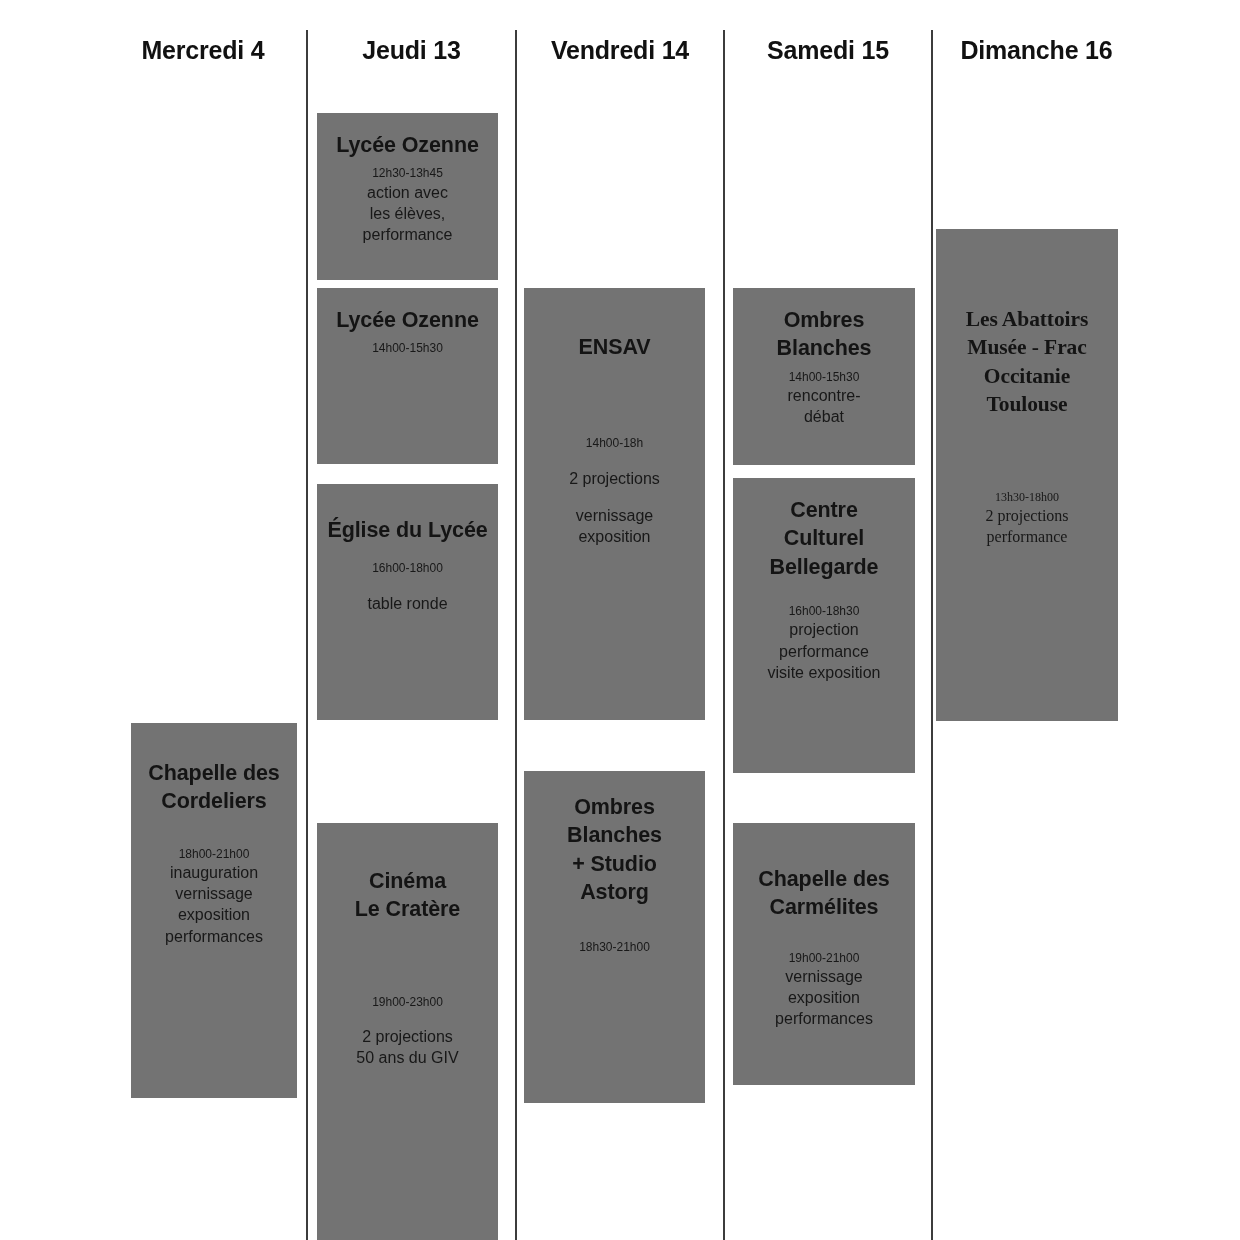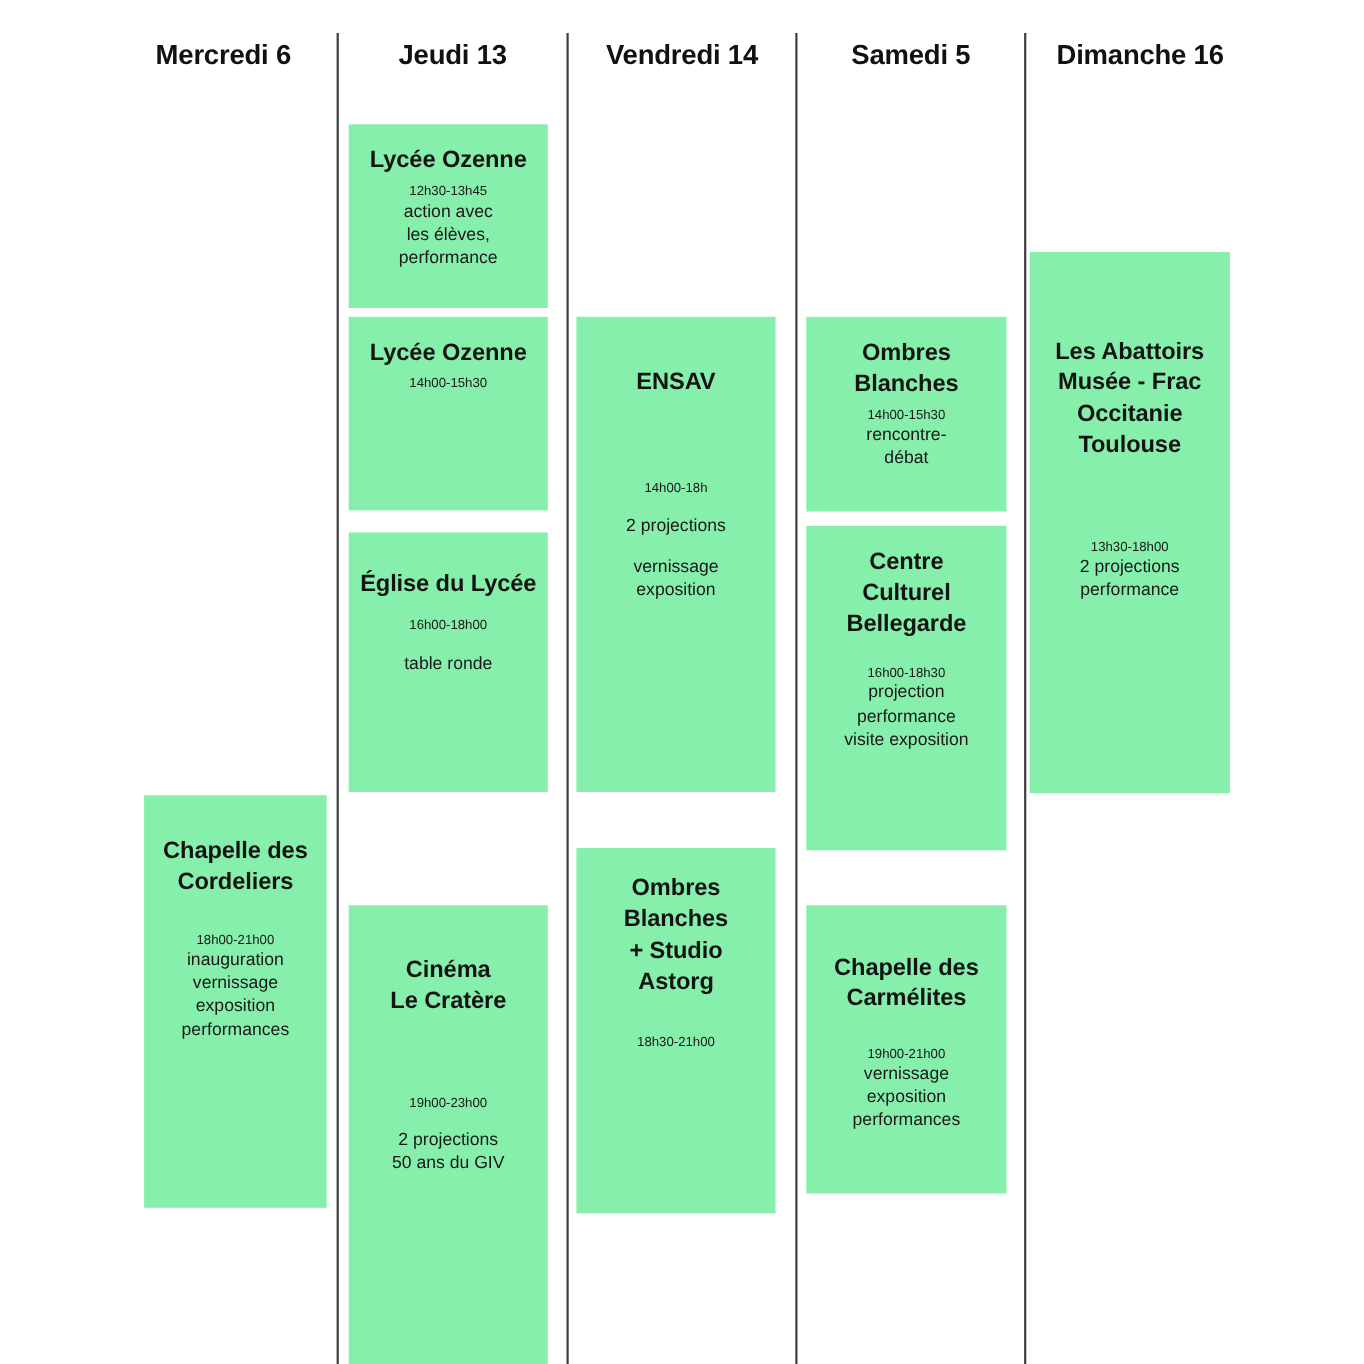--- a/index.html
+++ b/index.html
@@ -47,21 +47,21 @@
     font-size: 25px;
     font-weight: bold;
     letter-spacing: -0.2px;
     color: #111111;
     white-space: nowrap;
   }
 
   
   .event-card {
     position: absolute;
-    background: #86efac;
+    background: #737373;
     box-sizing: border-box;
     padding: 10px 6px;
     text-align: center;
     overflow: hidden;
   }
 
   .venue {
     font-size: 21.5px;
     font-weight: bold;
     line-height: 1.32;
@@ -91,21 +91,21 @@
 <body>
 
 <div id="schedule">
 
   <div class="divider" style="left:306px;"></div>
   <div class="divider" style="left:515px;"></div>
   <div class="divider" style="left:723px;"></div>
   <div class="divider" style="left:931px;"></div>
 
   <div class="day-column" style="left:100px; width:206px;">
-    <div class="day-header">Mercredi 6</div>
+    <div class="day-header">Mercredi 4</div>
   </div>
 
   <div class="event-card" style="left:131px; top:723px; width:166px; height:375px;">
     <div class="venue" style="margin-top:26px;">Chapelle des<br>Cordeliers</div>
     <div class="gap-lg"></div>
     <div class="time">18h00-21h00</div>
     <div class="detail">inauguration<br>vernissage<br>exposition<br>performances</div>
   </div>
 
   <div class="day-column" style="left:308px; width:207px;">
@@ -155,21 +155,21 @@
     <div class="detail">vernissage<br>exposition</div>
   </div>
 
   <div class="event-card" style="left:524px; top:771px; width:181px; height:332px;">
     <div class="venue" style="margin-top:12px;">Ombres<br>Blanches<br>+ Studio<br>Astorg</div>
     <div style="height:32px;"></div>
     <div class="time">18h30-21h00</div>
   </div>
 
   <div class="day-column" style="left:725px; width:206px;">
-    <div class="day-header">Samedi 5</div>
+    <div class="day-header">Samedi 15</div>
   </div>
 
   <div class="event-card" style="left:733px; top:288px; width:182px; height:177px;">
     <div class="venue" style="margin-top:8px;">Ombres<br>Blanches</div>
     <div class="gap-sm"></div>
     <div class="time">14h00-15h30</div>
     <div class="detail">rencontre-<br>débat</div>
   </div>
 
   <div class="event-card" style="left:733px; top:478px; width:182px; height:295px;">
@@ -183,20 +183,20 @@
     <div class="venue" style="margin-top:32px;">Chapelle des<br>Carmélites</div>
     <div style="height:28px;"></div>
     <div class="time">19h00-21h00</div>
     <div class="detail">vernissage<br>exposition<br>performances</div>
   </div>
 
   <div class="day-column" style="left:933px; width:207px;">
     <div class="day-header">Dimanche 16</div>
   </div>
 
-  <div class="event-card" style="left:936px; top:229px; width:182px; height:492px;">
+  <div class="event-card" style="left:936px; top:229px; width:182px; height:492px;font-family:Liberation Serif, serif;">
     <div class="venue" style="margin-top:66px;">Les Abattoirs<br>Musée - Frac<br>Occitanie<br>Toulouse</div>
     <div style="height:70px;"></div>
     <div class="time">13h30-18h00</div>
     <div class="detail">2 projections<br>performance</div>
   </div>
 
 </div>
 
 </body></html>

